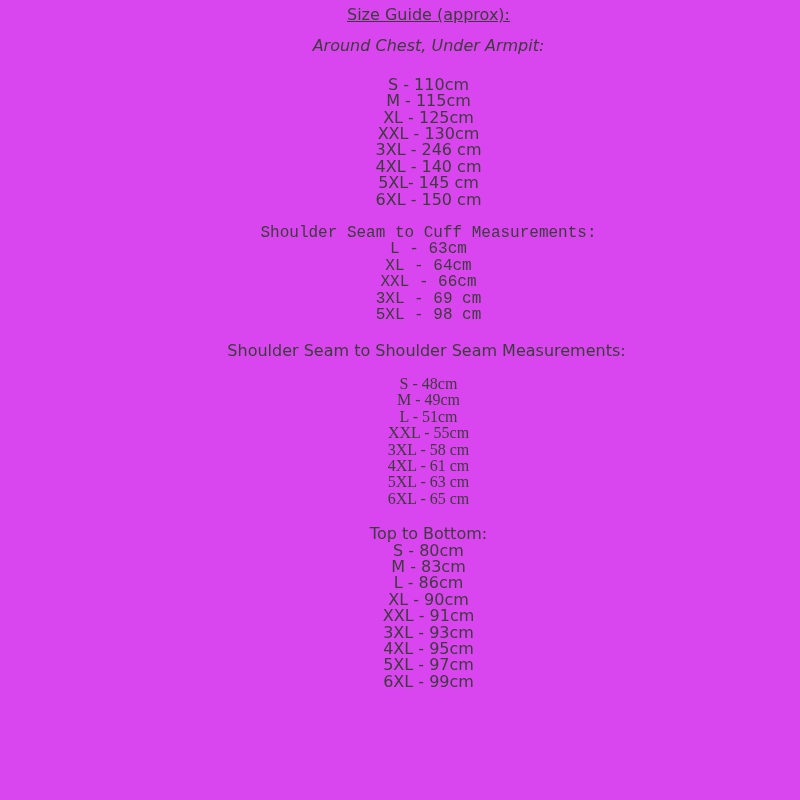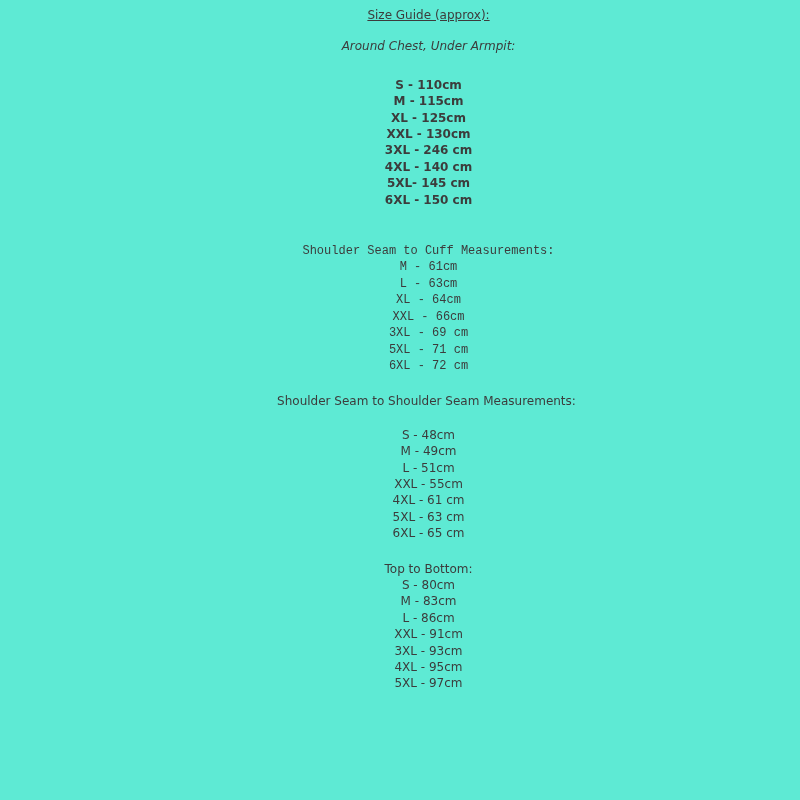--- a/index.html
+++ b/index.html
@@ -2,38 +2,38 @@
 <html><head>
 <meta charset="utf-8">
 <style>
   html, body { margin: 0; padding: 0; background: #ffffff; }
   .page {
     width: 800px;
     height: 800px;
     overflow: hidden;
     box-sizing: border-box;
     padding: 7px 0 0 57px; 
-    background: #5eead4;
+    background: #d946ef;
     font-family: "DejaVu Sans", "Liberation Sans", sans-serif;
-    font-size: 12px;
+    font-size: 16px;
     line-height: 16.4px;
     color: #3c3c3c;
     text-align: center;
   }
   p { margin: 0; padding: 0; }
   .row, .heading-line { display: block; }
   .title {
     text-decoration: underline;
     margin: 0 0 15px 0;
   }
   .sec1-heading { margin: 0 0 22px 0; font-style: italic; }
-  .sec1-values  { margin: 0 0 35px 0; font-weight: bold; }
+  .sec1-values  { margin: 0 0 17px 0; }
   .sec2-block   { margin: 0 0 19px 0; font-family: Liberation Mono, monospace; }
   .sec3-heading { margin: 0 4px 17px 0; }
-  .sec3-values  { margin: 0 0 19px 0; }
+  .sec3-values  { margin: 0 0 19px 0; font-family: Liberation Serif, serif; }
   .sec4-block   { margin: 16px; text-align: center; }
 </style>
 </head>
 <body>
 
 <div class="page">
 
   <p class="title">Size Guide (approx):</p>
 
   <p class="sec1-heading">Around Chest, Under Armpit:</p>
@@ -43,44 +43,45 @@
     <span class="row">XL - 125cm</span>
     <span class="row">XXL - 130cm</span>
     <span class="row">3XL - 246 cm</span>
     <span class="row">4XL - 140 cm</span>
     <span class="row">5XL- 145 cm</span>
     <span class="row">6XL - 150 cm</span>
   </p>
 
   <p class="sec2-block">
     <span class="heading-line">Shoulder Seam to Cuff Measurements:</span>
-    <span class="row">M - 61cm</span>
     <span class="row">L - 63cm</span>
     <span class="row">XL - 64cm</span>
     <span class="row">XXL - 66cm</span>
     <span class="row">3XL - 69 cm</span>
-    <span class="row">5XL - 71 cm</span>
-    <span class="row">6XL - 72 cm</span>
+    <span class="row">5XL - 98 cm</span>
   </p>
 
   <p class="sec3-heading">Shoulder Seam to Shoulder Seam Measurements:</p>
   <p class="sec3-values">
     <span class="row">S - 48cm</span>
     <span class="row">M - 49cm</span>
     <span class="row">L - 51cm</span>
     <span class="row">XXL - 55cm</span>
+    <span class="row">3XL - 58 cm</span>
     <span class="row">4XL - 61 cm</span>
     <span class="row">5XL - 63 cm</span>
     <span class="row">6XL - 65 cm</span>
   </p>
 
   <p class="sec4-block">
     <span class="heading-line">Top to Bottom:</span>
     <span class="row">S - 80cm</span>
     <span class="row">M - 83cm</span>
     <span class="row">L - 86cm</span>
+    <span class="row">XL - 90cm</span>
     <span class="row">XXL - 91cm</span>
     <span class="row">3XL - 93cm</span>
     <span class="row">4XL - 95cm</span>
     <span class="row">5XL - 97cm</span>
+    <span class="row">6XL - 99cm</span>
   </p>
 
 </div>
 
 </body></html>

